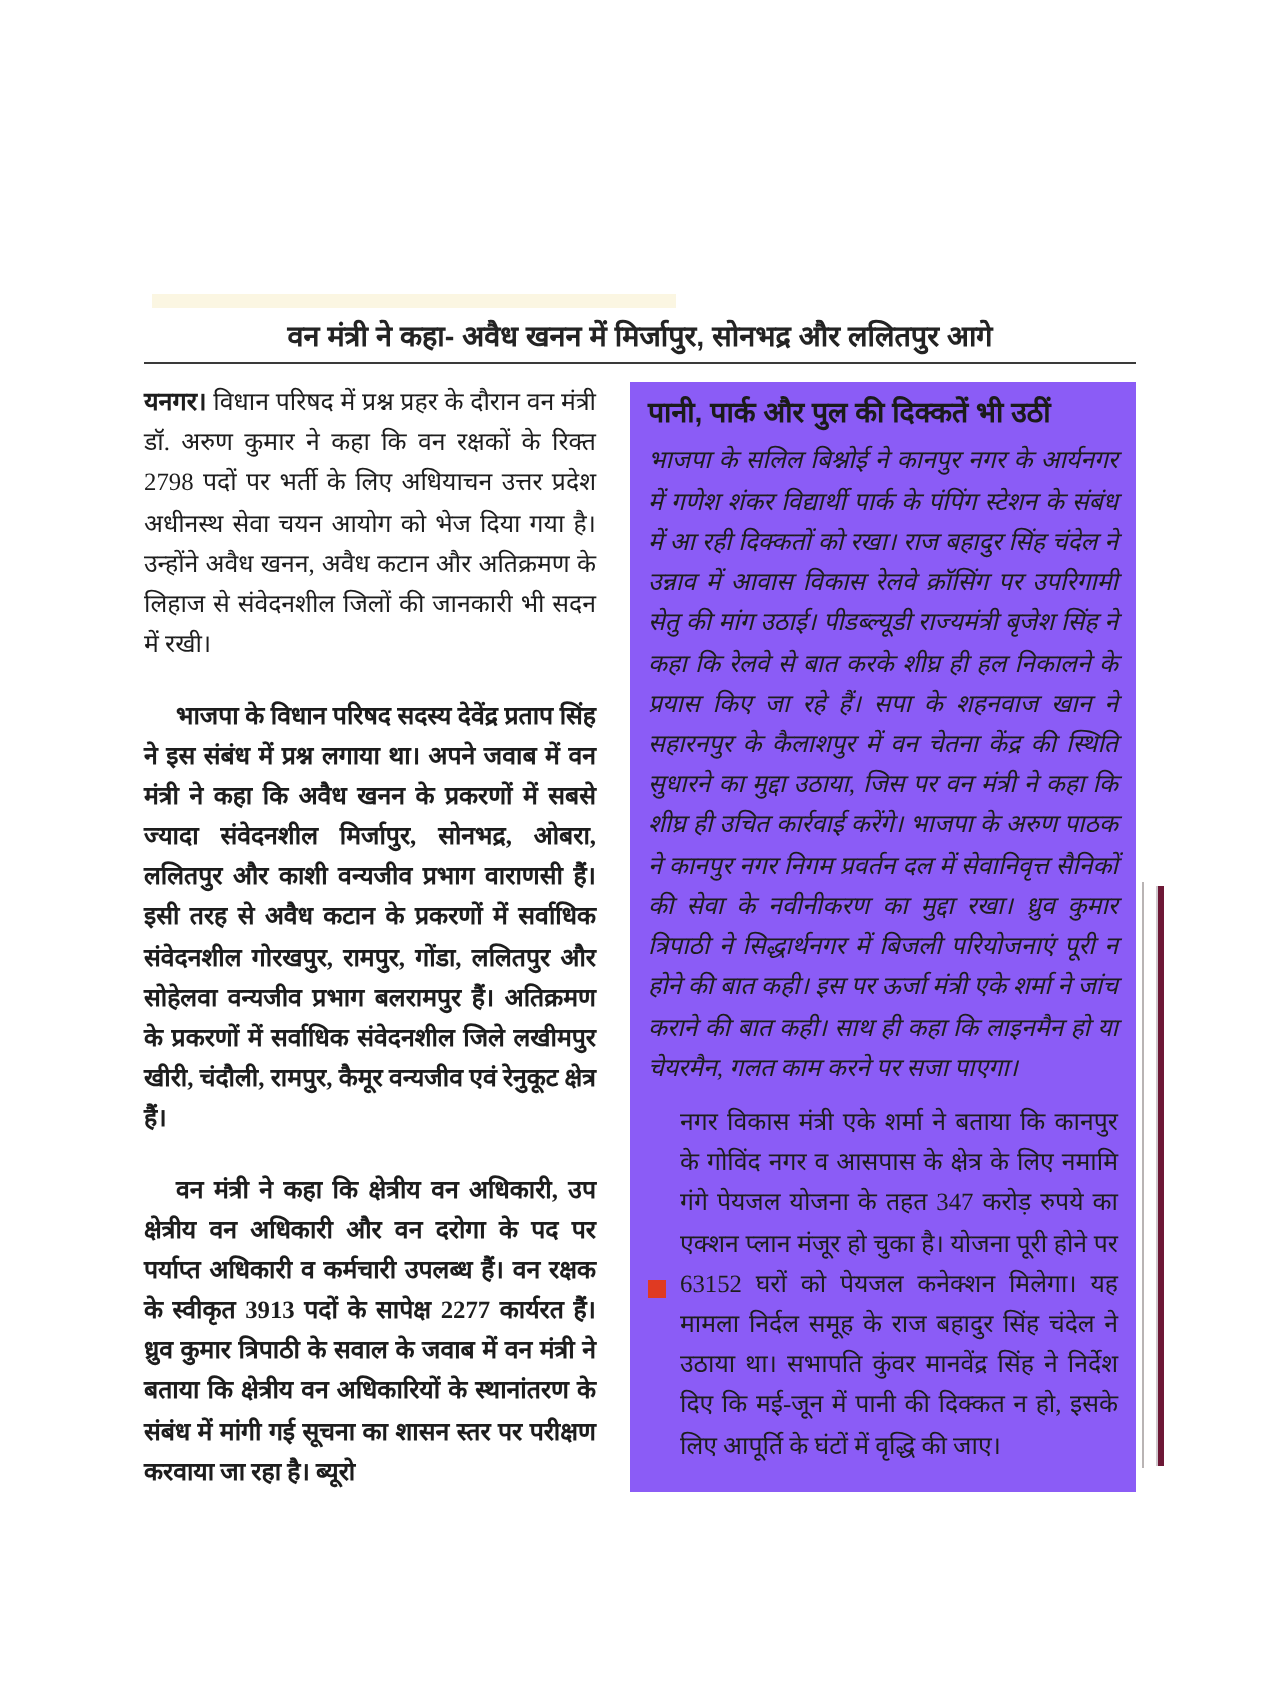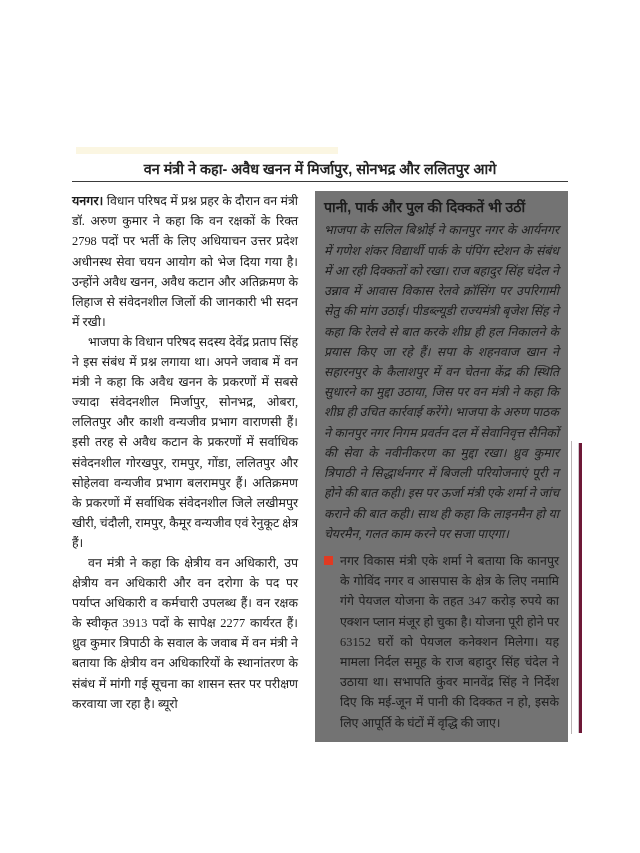--- a/index.html
+++ b/index.html
@@ -78,39 +78,39 @@
   }
   .col-left {
     width: 236px;
     flex: 0 0 236px;
     padding-right: 10px;
     box-sizing: border-box;
   }
   .col-gap { flex: 0 0 7px; }
   .col-right {
     flex: 1 1 auto;
-    background: #737373;
+    background: #8b5cf6;
     padding: 7px 9px 9px 9px;
     box-sizing: border-box;
     align-self: stretch;
   }
 
   .body-p {
     font-family: "Liberation Serif", "DejaVu Serif", serif;
     font-size: 12.4px;
     line-height: 1.62;
     color: #1d1d1d;
     text-align: justify;
     text-justify: inter-word;
     margin: 0;
     text-indent: 16px;
     hyphens: none;
   }
   .body-p.first { text-indent: 0; }
-  .body-p + .body-p { margin-top: 0px; }
+  .body-p + .body-p { margin-top: 16px; font-weight: bold; }
   .dateline {
     font-weight: bold;
     font-family: "Liberation Sans", "DejaVu Sans", sans-serif;
     font-size: 12.6px;
   }
 
   
   .box-head {
     font-family: "Liberation Sans", "DejaVu Sans", sans-serif;
     font-weight: bold;
@@ -126,21 +126,21 @@
     line-height: 1.63;
     color: #1d1d1d;
     text-align: justify;
     margin: 0;
     text-indent: 0;
     font-style: italic;
   }
   .bullet-item {
     display: flex;
     margin-top: 7px;
-    align-items: flex-start;
+    align-items: center;
   }
   .bullet-sq {
     flex: 0 0 auto;
     width: 9px;
     height: 9px;
     background: #e03a22;
     margin: 5px 7px 0 0;
   }
   .bullet-text {
     flex: 1 1 auto;

